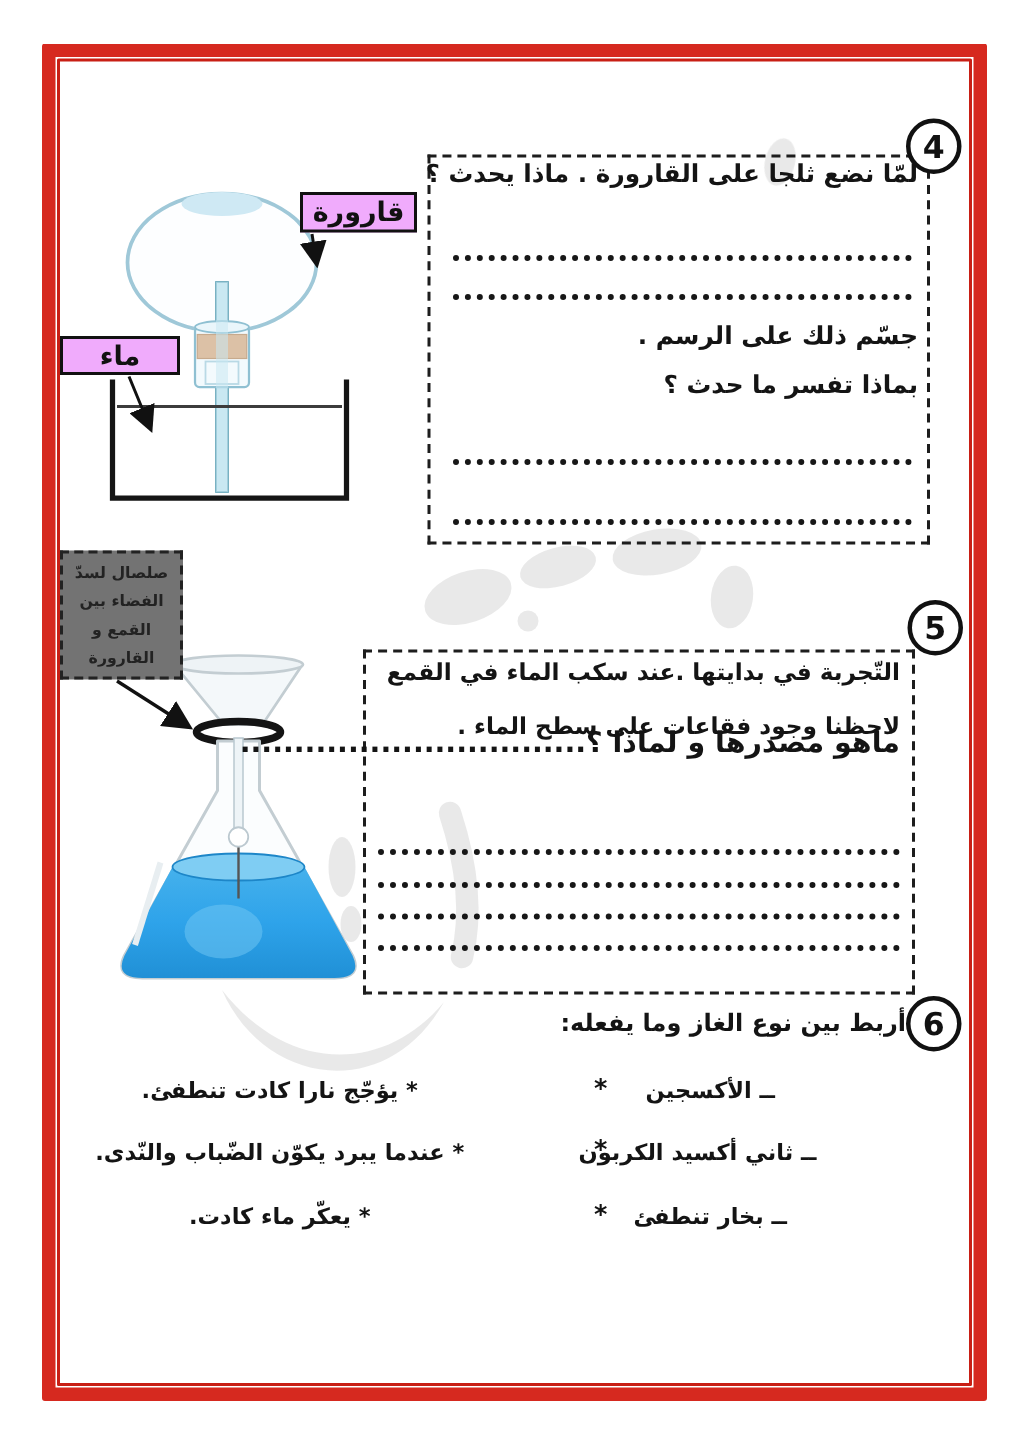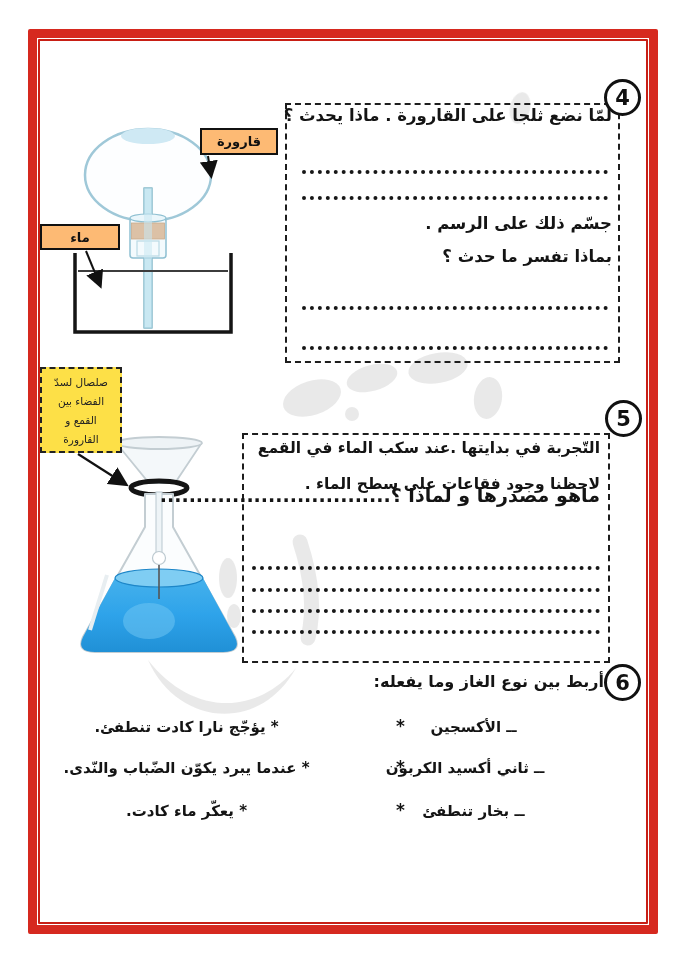--- a/index.html
+++ b/index.html
@@ -25,27 +25,27 @@
     font-weight:bold;font-size:21px;color:#111;z-index:6;box-sizing:border-box;
   }
   
   .qbox{position:absolute;border:2px dashed #1d1d1d;z-index:3;box-sizing:border-box;}
   .qtext{
     position:absolute;direction:rtl;font-weight:bold;color:#141414;
     z-index:4;line-height:1.25;white-space:nowrap;
   }
   .dotline{position:absolute;border-bottom:4px dotted #171717;height:0;z-index:4;}
   .labelbox{
-    position:absolute;border:2px solid #111;background:#fdba74;display:flex;
-    align-items:center;justify-content:center;font-weight:bold;font-size:13px;
+    position:absolute;border:2px solid #111;background:#f0abfc;display:flex;
+    align-items:center;justify-content:center;font-weight:bold;font-size:18px;
     direction:rtl;z-index:5;box-sizing:border-box;color:#111;
   }
   .sealbox{
-    position:absolute;border:2px dashed #222;background:#fde047;z-index:5;
-    direction:rtl;text-align:center;font-weight:normal;font-size:10.5px;
+    position:absolute;border:2px dashed #222;background:#737373;z-index:5;
+    direction:rtl;text-align:center;font-weight:bold;font-size:10.5px;
     line-height:1.8;padding-top:4px;box-sizing:border-box;color:#222;
   }
   .diagram{position:absolute;z-index:2;}
   .q6row{position:absolute;direction:rtl;text-align:center;font-weight:bold;
     font-size:15px;color:#141414;z-index:4;white-space:nowrap;}
   .star{position:absolute;font-weight:bold;font-size:17px;color:#141414;z-index:4;}
 </style>
 </head>
 <body>
 

